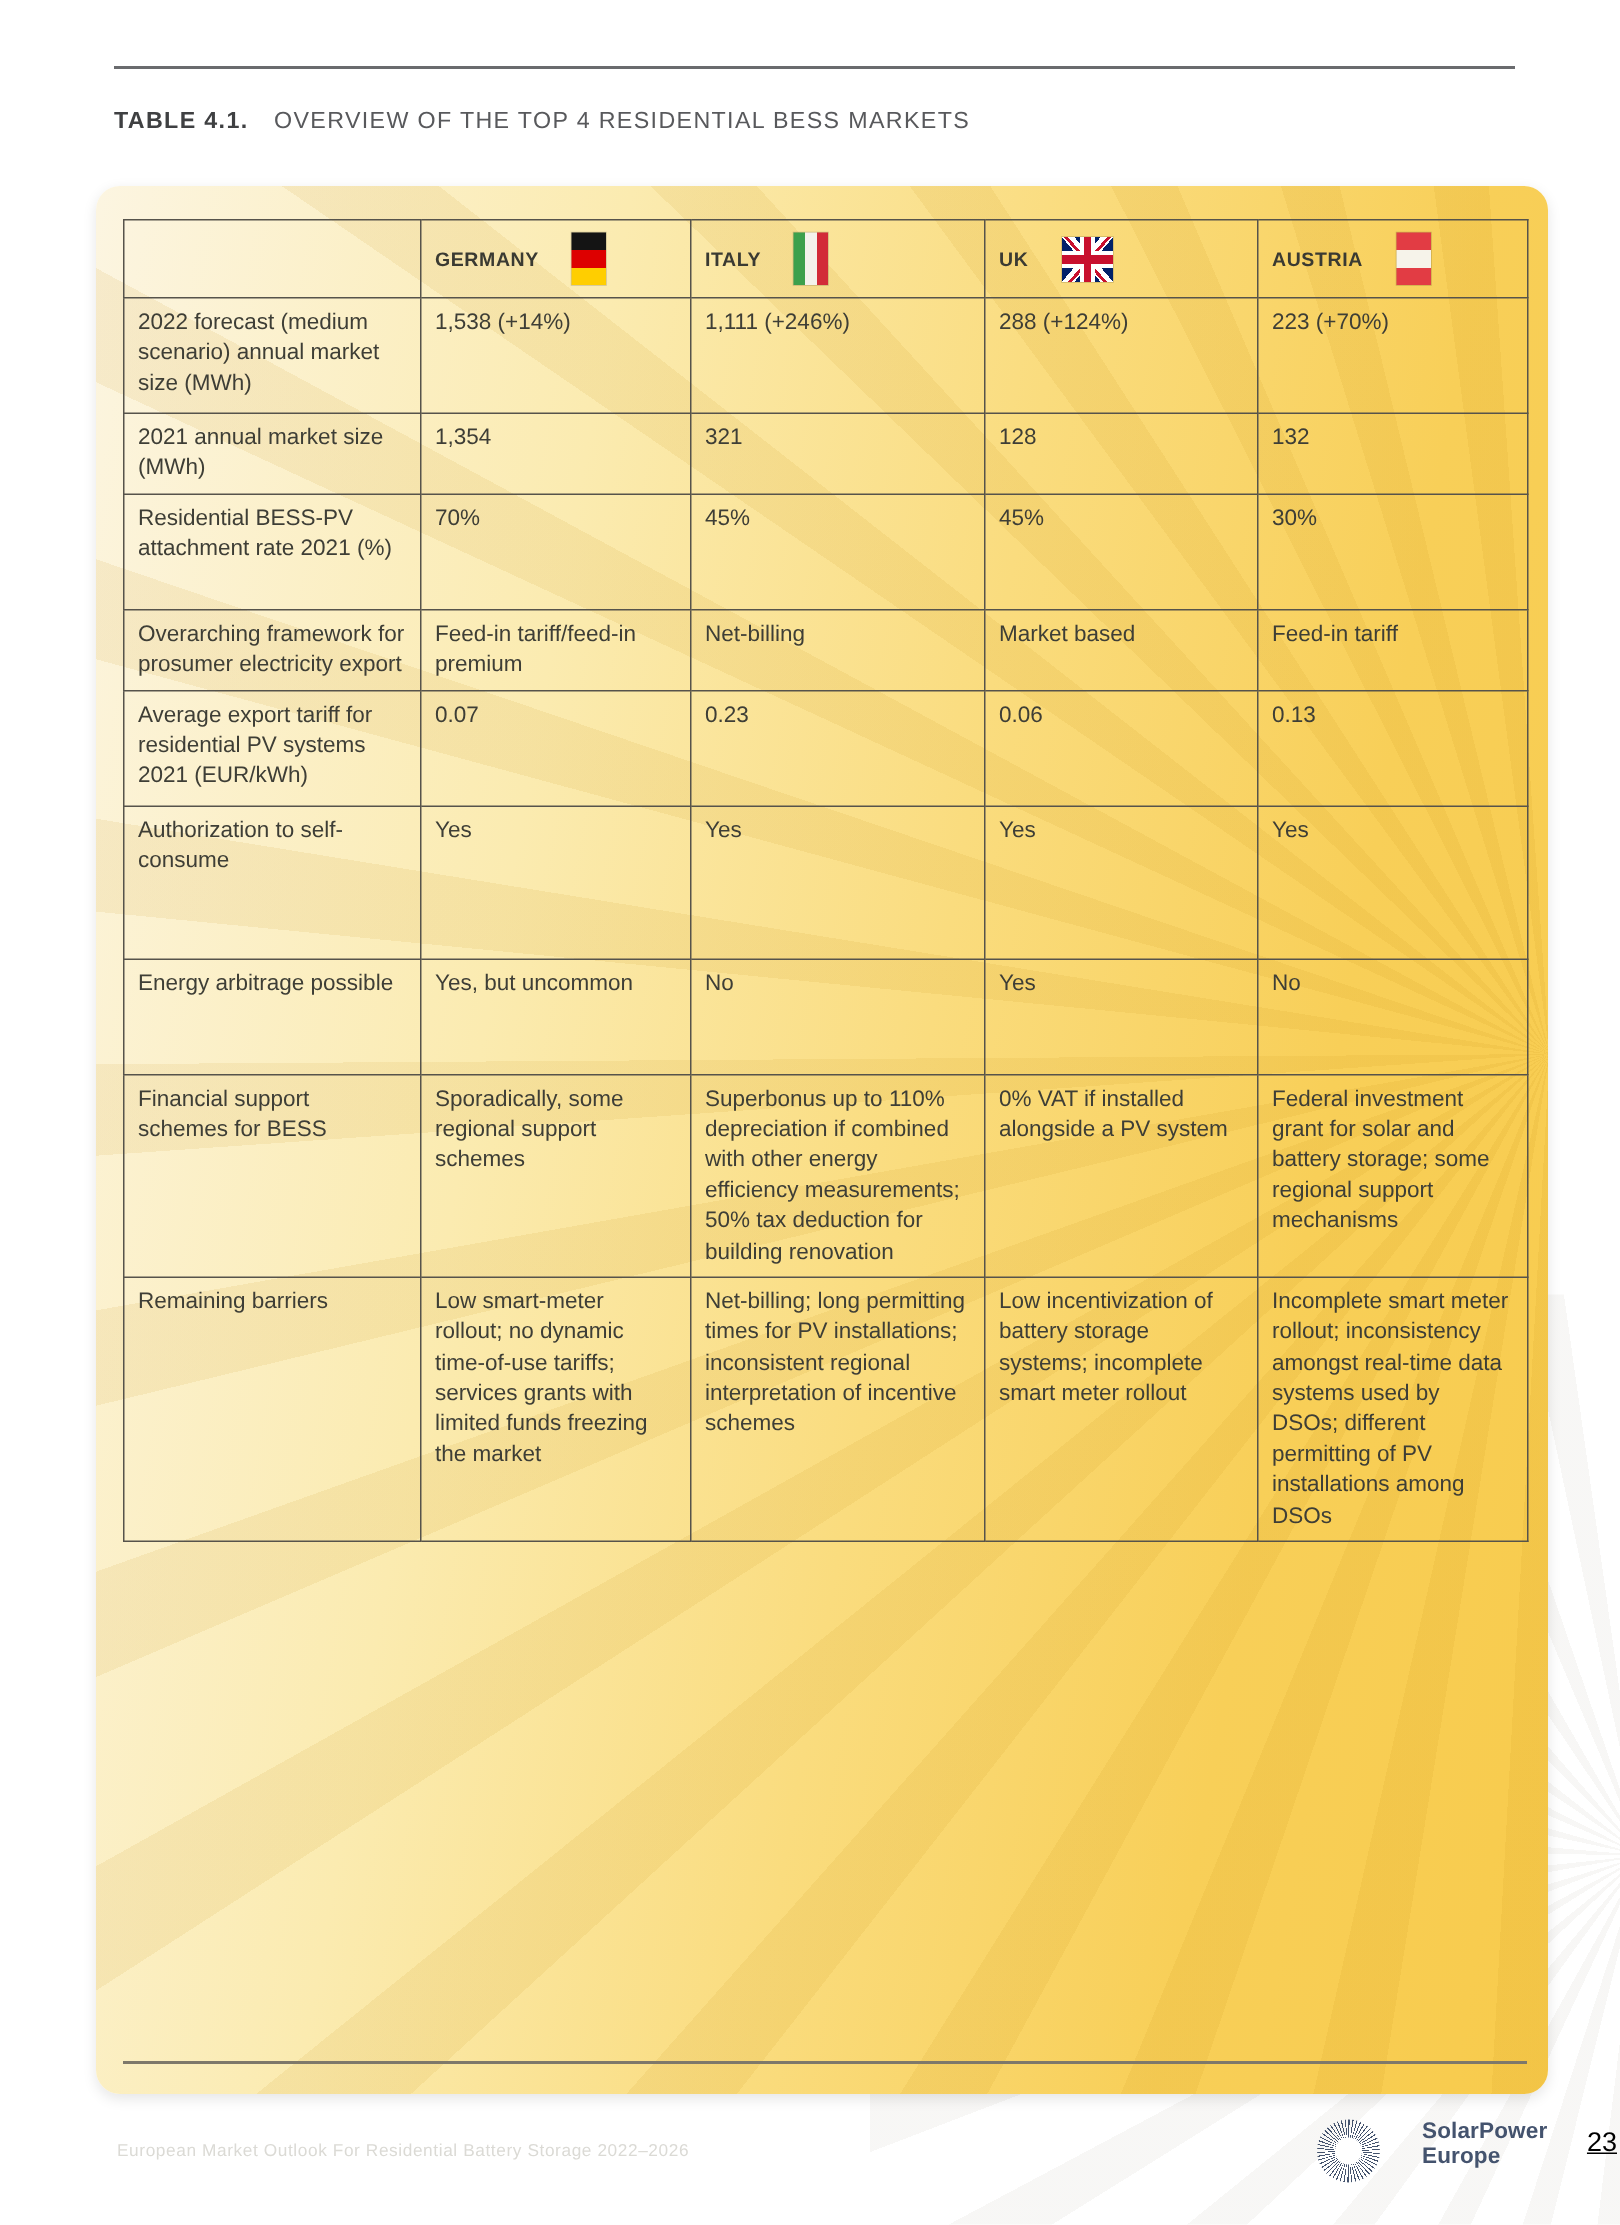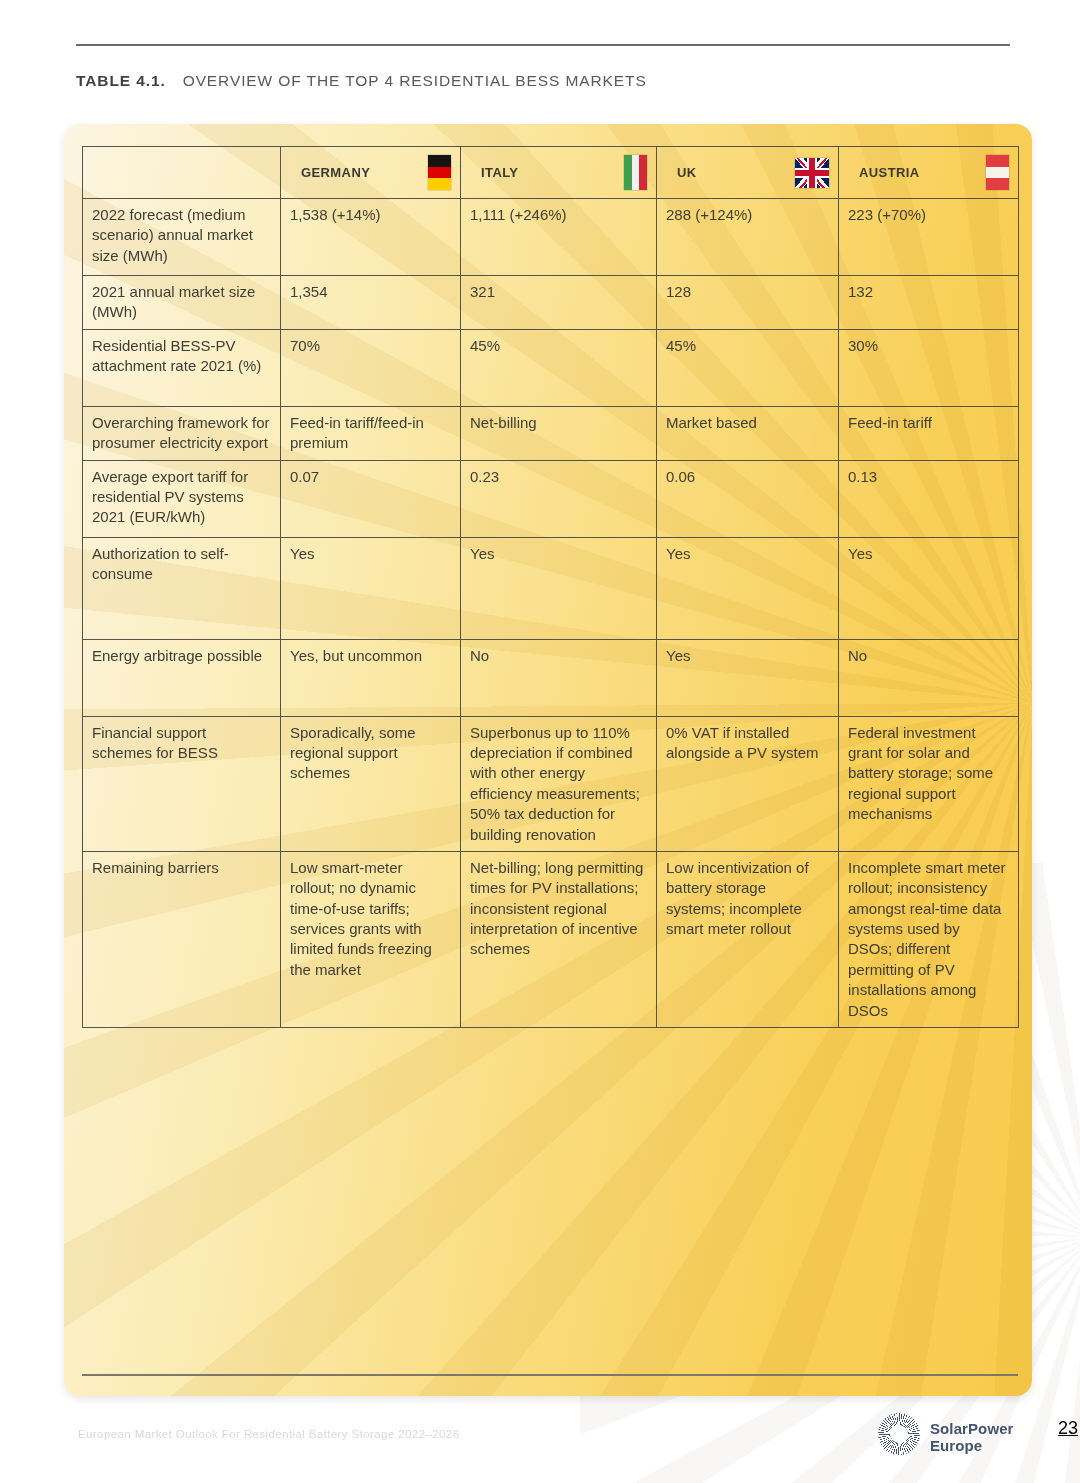--- a/index.html
+++ b/index.html
@@ -56,21 +56,21 @@
   table.bess thead tr { height:52px; }
   table.bess thead th { vertical-align:middle; padding:5px 9px; }
   tbody tr:nth-child(1){height:77px} tbody tr:nth-child(2){height:52px}
   tbody tr:nth-child(3){height:77px} tbody tr:nth-child(4){height:52px}
   tbody tr:nth-child(5){height:77px} tbody tr:nth-child(6){height:102px}
   tbody tr:nth-child(7){height:77px} tbody tr:nth-child(8){height:76px}
   tbody tr:nth-child(9){height:52px} tbody tr:nth-child(10){height:52px}
   tbody tr:nth-child(11){height:52px} tbody tr:nth-child(12){height:195px}
   tbody tr:nth-child(13){height:217px}
 
-  .col-head { display:flex; align-items:center; justify-content:space-between; gap:22px;margin-left:11px; }
+  .col-head { display:flex; align-items:center; justify-content:flex-start; gap:22px; }
   .col-label { font-size:13px; font-weight:bold; letter-spacing:0.4px; color:#3a3a32; }
 
   .flag { display:inline-block; flex:0 0 auto; box-shadow:0 0 0 0.5px rgba(0,0,0,0.18); }
   .flag-germany { width:23px; height:35px;
     background:linear-gradient(to bottom, #141414 0 33.4%, #dd0000 33.4% 66.7%, #ffce00 66.7% 100%); }
   .flag-italy { width:23px; height:35px;
     background:linear-gradient(to right, #3da04c 0 33.4%, #f4f2ec 33.4% 66.7%, #d22b38 66.7% 100%); }
   .flag-austria { width:23px; height:35px;
     background:linear-gradient(to bottom, #e23c44 0 33.4%, #f6f3ea 33.4% 66.7%, #e23c44 66.7% 100%); }
   .flag-uk { width:34px; height:30px;
@@ -89,21 +89,21 @@
     position:absolute; left:18px; right:14px; bottom:20px; height:2px;
     background:#7e786a;
   }
 
   .doc-title {
     position:absolute; left:78px; top:1428px;
     font-size:11.5px; color:#dbdad5; letter-spacing:0.4px;
   }
   .brand {
     position:absolute; left:878px; top:1413px;
-    display:flex; align-items:flex-end; gap:10px; color:#44536e;
+    display:flex; align-items:flex-start; gap:28px; color:#44536e;
   }
   .logo-sun {
     width:42px; height:42px; border-radius:50%; position:relative; flex:0 0 auto;
     background:repeating-conic-gradient(#44536e 0deg 2.2deg, rgba(255,255,255,0) 2.2deg 7.2deg);
   }
   .logo-sun::after {
     content:""; position:absolute; inset:12px; border-radius:50%; background:#ffffff;
   }
   .brand-name { font-size:15px; font-weight:bold; line-height:1.12; letter-spacing:0.1px; }
   .page-num {

